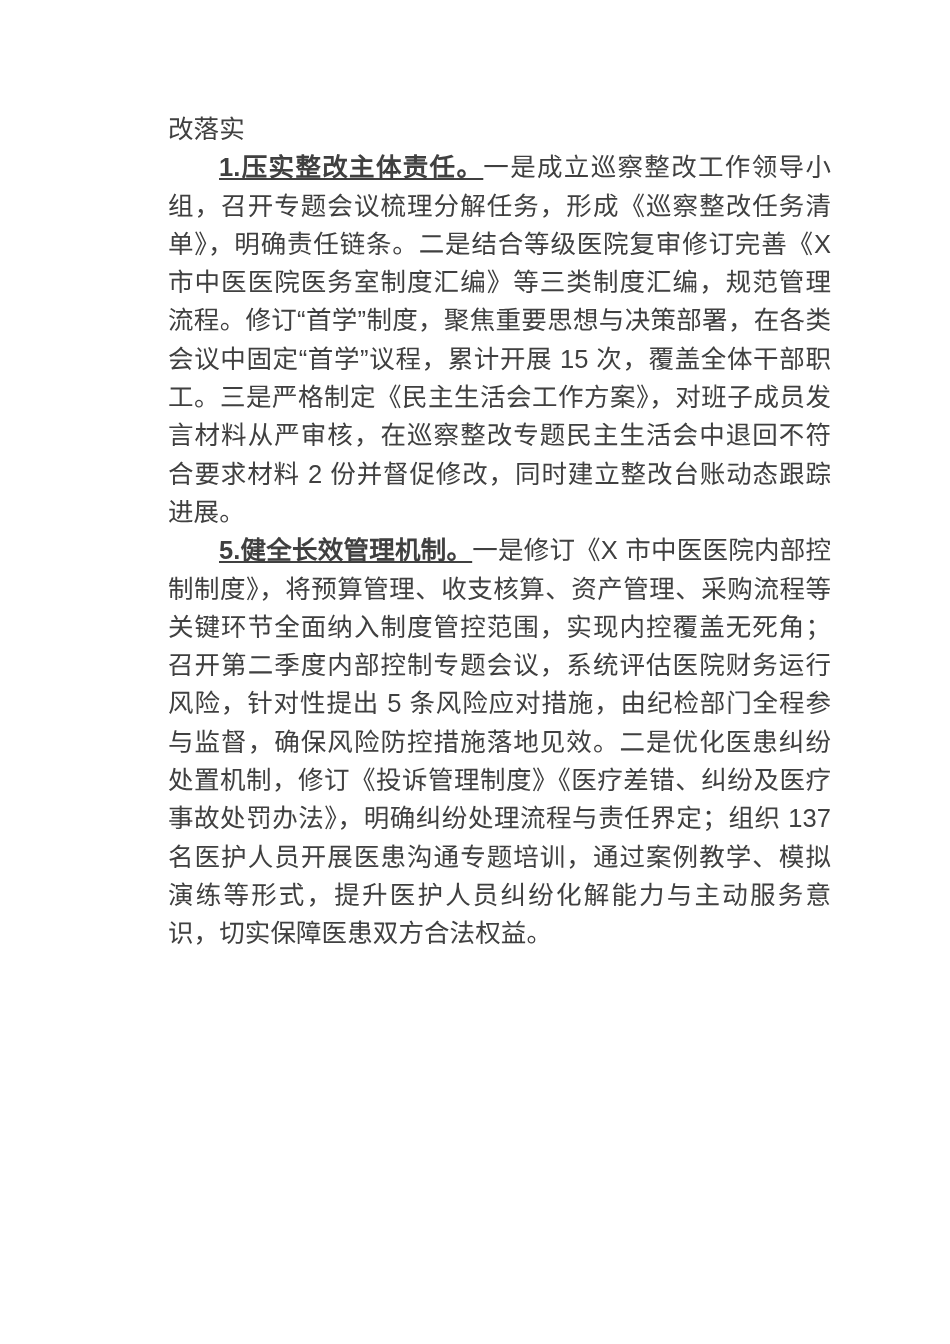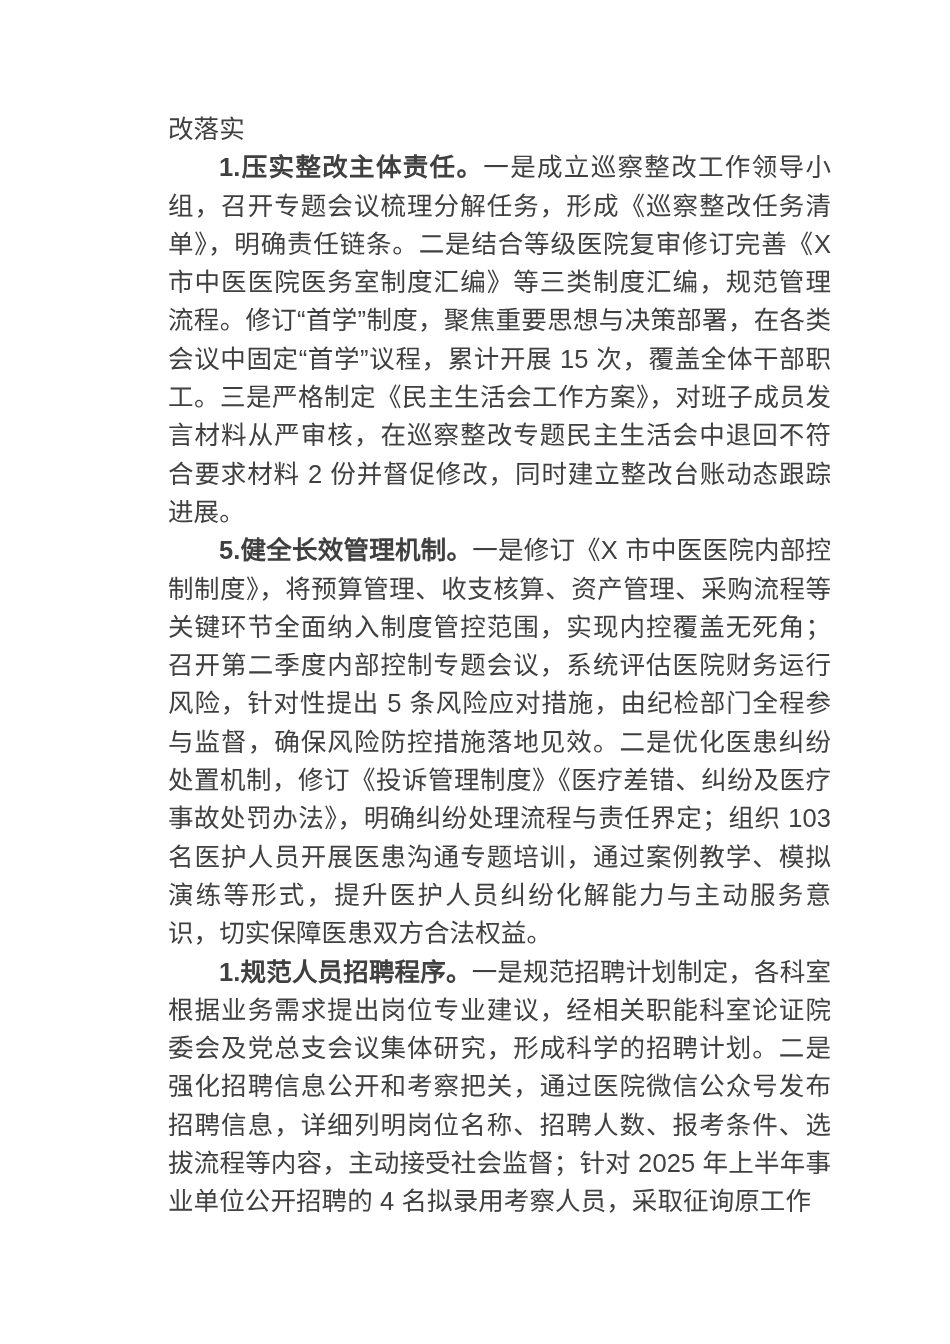--- a/index.html
+++ b/index.html
@@ -51,32 +51,32 @@
   }
 
   .heading-sub {
     text-indent: 2em;
     text-align: justify;
     text-justify: inter-ideograph;
   }
 
   .run-in-title {
     font-weight: bold;
+    text-decoration: underline;
   }
 </style>
 </head>
 <body>
 
 <div class="page">
   <div class="doc-body">
 
     <p class="para continuation">改落实</p>
 
 
     <p class="para indent"><span class="run-in-title">1.压实整改主体责任。</span><span>一是成立巡察整改工作领导小组，召开专题会议梳理分解任务，形成《巡察整改任务清单》，明确责任链条。二是结合等级医院复审修订完善《X 市中医医院医务室制度汇编》等三类制度汇编，规范管理流程。修订“首学”制度，聚焦重要思想与决策部署，在各类会议中固定“首学”议程，累计开展 15 次，覆盖全体干部职工。三是严格制定《民主生活会工作方案》，对班子成员发言材料从严审核，在巡察整改专题民主生活会中退回不符合要求材料 2 份并督促修改，同时建立整改台账动态跟踪进展。</span></p>
 
-    <p class="para indent"><span class="run-in-title">5.健全长效管理机制。</span><span>一是修订《X 市中医医院内部控制制度》，将预算管理、收支核算、资产管理、采购流程等关键环节全面纳入制度管控范围，实现内控覆盖无死角；召开第二季度内部控制专题会议，系统评估医院财务运行风险，针对性提出 5 条风险应对措施，由纪检部门全程参与监督，确保风险防控措施落地见效。二是优化医患纠纷处置机制，修订《投诉管理制度》《医疗差错、纠纷及医疗事故处罚办法》，明确纠纷处理流程与责任界定；组织 103 名医护人员开展医患沟通专题培训，通过案例教学、模拟演练等形式，提升医护人员纠纷化解能力与主动服务意识，切实保障医患双方合法权益。</span></p>
+    <p class="para indent"><span class="run-in-title">5.健全长效管理机制。</span><span>一是修订《X 市中医医院内部控制制度》，将预算管理、收支核算、资产管理、采购流程等关键环节全面纳入制度管控范围，实现内控覆盖无死角；召开第二季度内部控制专题会议，系统评估医院财务运行风险，针对性提出 5 条风险应对措施，由纪检部门全程参与监督，确保风险防控措施落地见效。二是优化医患纠纷处置机制，修订《投诉管理制度》《医疗差错、纠纷及医疗事故处罚办法》，明确纠纷处理流程与责任界定；组织 137 名医护人员开展医患沟通专题培训，通过案例教学、模拟演练等形式，提升医护人员纠纷化解能力与主动服务意识，切实保障医患双方合法权益。</span></p>
 
 
-    <p class="para indent"><span class="run-in-title">1.规范人员招聘程序。</span><span>一是规范招聘计划制定，各科室根据业务需求提出岗位专业建议，经相关职能科室论证院委会及党总支会议集体研究，形成科学的招聘计划。二是强化招聘信息公开和考察把关，通过医院微信公众号发布招聘信息，详细列明岗位名称、招聘人数、报考条件、选拔流程等内容，主动接受社会监督；针对 2025 年上半年事业单位公开招聘的 4 名拟录用考察人员，采取征询原工作</span></p>
 
   </div>
 </div>
 
 </body></html>

